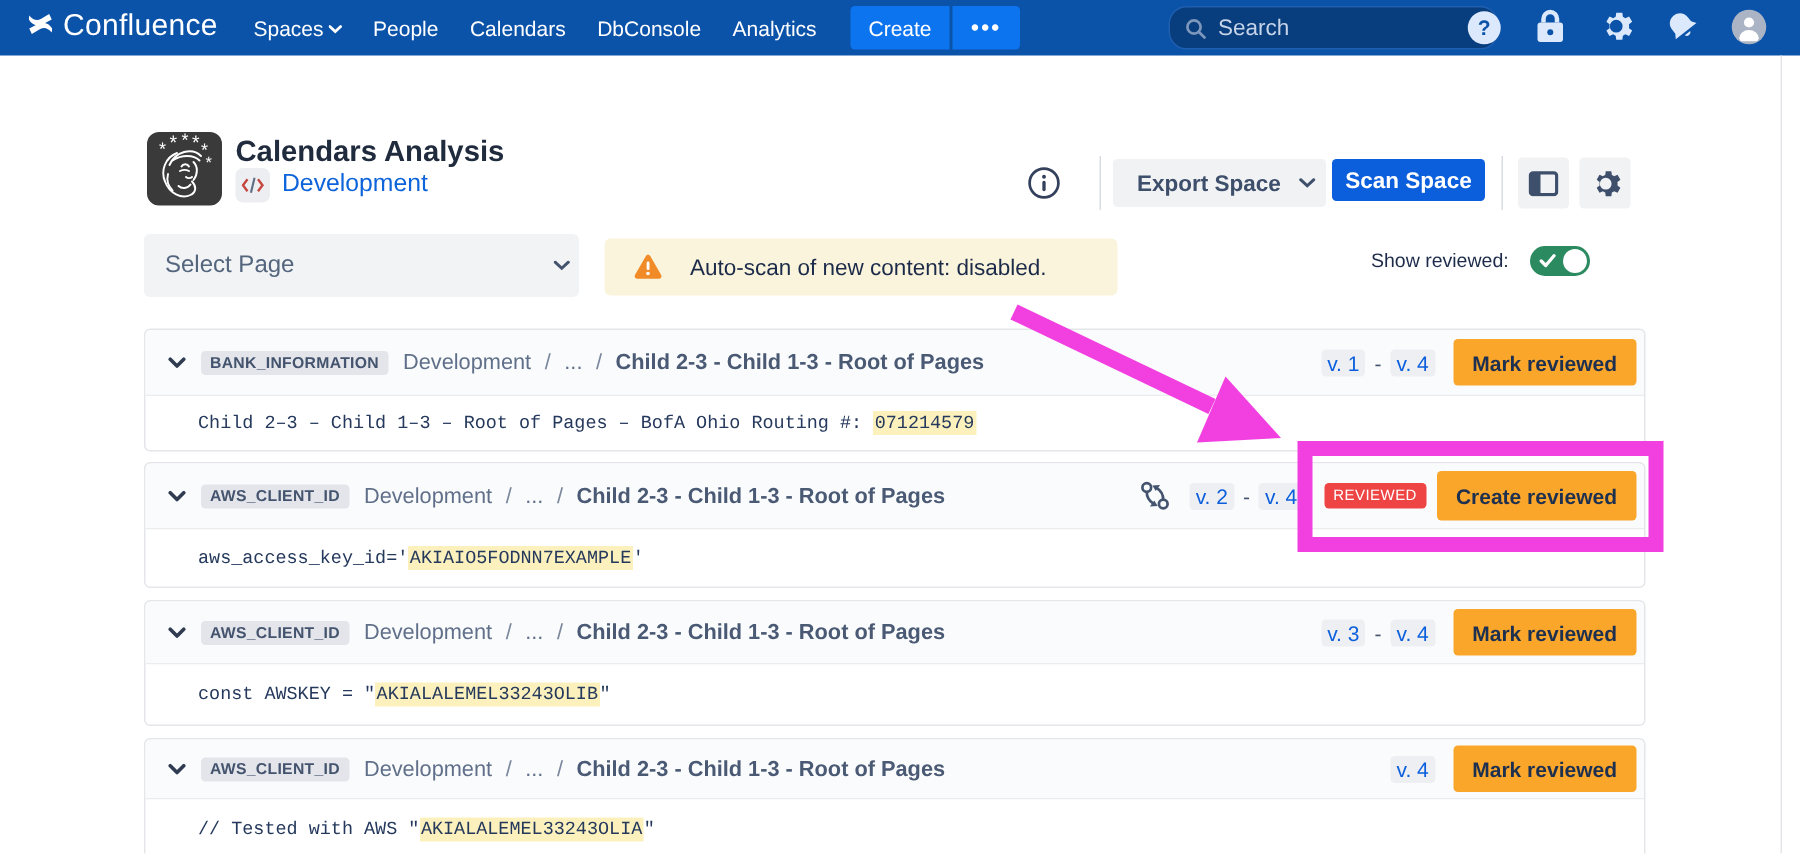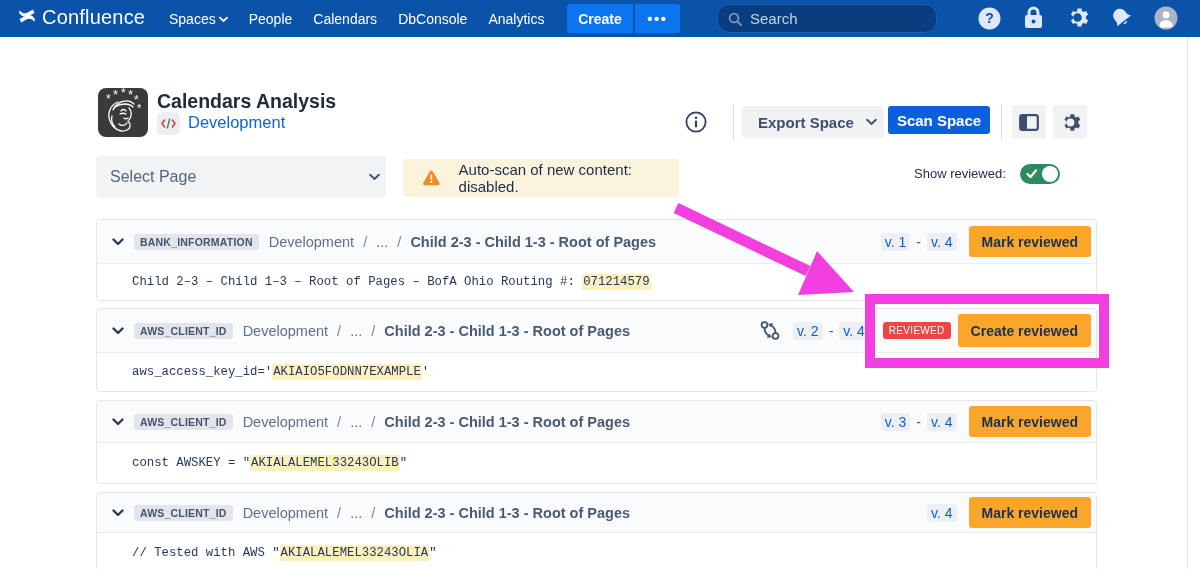--- a/index.html
+++ b/index.html
@@ -5,39 +5,39 @@
   * { margin:0; padding:0; box-sizing:border-box; }
   body { font-family:"Liberation Sans", sans-serif; }
   .stage { position:relative; width:1200px; height:569px; background:#fff; overflow:hidden; }
   .abs { position:absolute; }
 
   
   .nav { position:absolute; left:0; top:0; width:1200px; height:37px; background:#0B52A9; }
   .logo-txt { position:absolute; left:42px; top:6px; color:#fff; font-size:20px; font-weight:400; letter-spacing:0.2px; }
   .menu { position:absolute; left:169px; top:0; height:37px; display:flex; align-items:center; gap:21px; color:#fff; font-size:14px; font-weight:400; }
   .menu .chev { margin-left:3px; }
-  .btn-create { position:absolute; left:567px; top:4px; width:66px; height:29px; background:#0D74F0; border-radius:3px 0 0 3px; color:#fff; font-size:14px; font-weight:700; display:flex; align-items:center; justify-content:center;text-align:right; }
+  .btn-create { position:absolute; left:567px; top:4px; width:66px; height:29px; background:#0D74F0; border-radius:3px 0 0 3px; color:#fff; font-size:14px; font-weight:400; display:flex; align-items:center; justify-content:center;text-align:right; }
   .btn-dots { position:absolute; left:635px; top:4px; width:45px; height:29px; background:#0D74F0; border-radius:0 3px 3px 0; color:#fff; display:flex; align-items:center; justify-content:center; font-weight:700; letter-spacing:1.5px; font-size:15px; }
-  .search { position:absolute; left:717px; top:4px; width:220px; height:29px; background:#083E7D; border:1px solid #1E5FB0; border-radius:12px; display:flex; align-items:center; color:#C6D3E8; font-size:15px; }
+  .search { position:absolute; left:779px; top:4px; width:220px; height:29px; background:#083E7D; border:1px solid #1E5FB0; border-radius:12px; display:flex; align-items:center; color:#C6D3E8; font-size:15px; }
   .search svg { margin:0 8px 0 10px; }
 
   
   .spacelogo { position:absolute; left:98px; top:88px; width:50px; height:49px; background:#3A3A3A; border-radius:8px; }
   .title { position:absolute; left:157px; top:90px; font-size:19.5px; font-weight:700; color:#202B3D; }
   .devbadge { position:absolute; left:157px; top:112px; width:23px; height:23px; background:#EDEEF1; border-radius:5px; display:flex; align-items:center; justify-content:center; }
   .devlink { position:absolute; left:188px; top:113px; font-size:16.5px; color:#0D64DA; }
   .vline1 { position:absolute; left:733px; top:104px; width:1px; height:36px; background:#D9DDE3; }
   .vline2 { position:absolute; left:1001px; top:104px; width:1px; height:36px; background:#D9DDE3; }
   .btn-export { position:absolute; left:742px; top:106px; width:142px; height:32px; background:#F1F2F4; border-radius:3px; display:flex; align-items:center; color:#3E4F6B; font-size:15px; font-weight:600; padding-left:16px; }
   .btn-scan { position:absolute; left:888px; top:106px; width:102px; height:28px; background:#0C5FDC; border-radius:3px; color:#fff; font-size:15px; font-weight:600; display:flex; align-items:center; justify-content:center; }
   .btn-ico { position:absolute; top:105px; width:34px; height:34px; background:#F1F2F4; border-radius:3px; display:flex; align-items:center; justify-content:center; }
 
   
   .selpage { position:absolute; left:96px; top:156px; width:290px; height:42px; background:#F2F3F5; border-radius:4px; display:flex; align-items:center; color:#54657E; font-size:16px; padding:0 6px 0 14px; }
-  .warnbox { position:absolute; left:403px; top:159px; width:276px; height:38px; background:#FBF4DC; border-radius:4px; display:flex; align-items:center; color:#1C2B4A; font-size:15px; }
+  .warnbox { position:absolute; left:403px; top:159px; width:342px; height:38px; background:#FBF4DC; border-radius:4px; display:flex; align-items:center; color:#1C2B4A; font-size:15px; }
   .showrev { position:absolute; left:914px; top:166px; font-size:13px; color:#1C2B4A; }
   .toggle { position:absolute; left:1020px; top:164px; width:40px; height:20px; border-radius:10px; background:#2B8A60; }
   .toggle .knob { position:absolute; right:2px; top:2px; width:16px; height:16px; border-radius:50%; background:#fff; }
 
   
   .card { position:absolute; left:96px; width:1001px; border:1px solid #E4E6EA; border-radius:4px; background:#fff; }
   .chead { display:flex; align-items:center; background:#FAFBFC; border-bottom:1px solid #EBECEF; border-radius:4px 4px 0 0; padding:0 5px 0 15px; }
   .lozenge { margin-left:10px; background:#E3E5EA; color:#44546E; font-size:10.5px; font-weight:700; letter-spacing:0.2px; padding:2px 6px; border-radius:3px; white-space:nowrap; }
   .crumb { margin-left:10px; color:#61708A; font-size:14.5px; white-space:nowrap; }
   .crumb b { color:#4A5A74; font-weight:600; }

